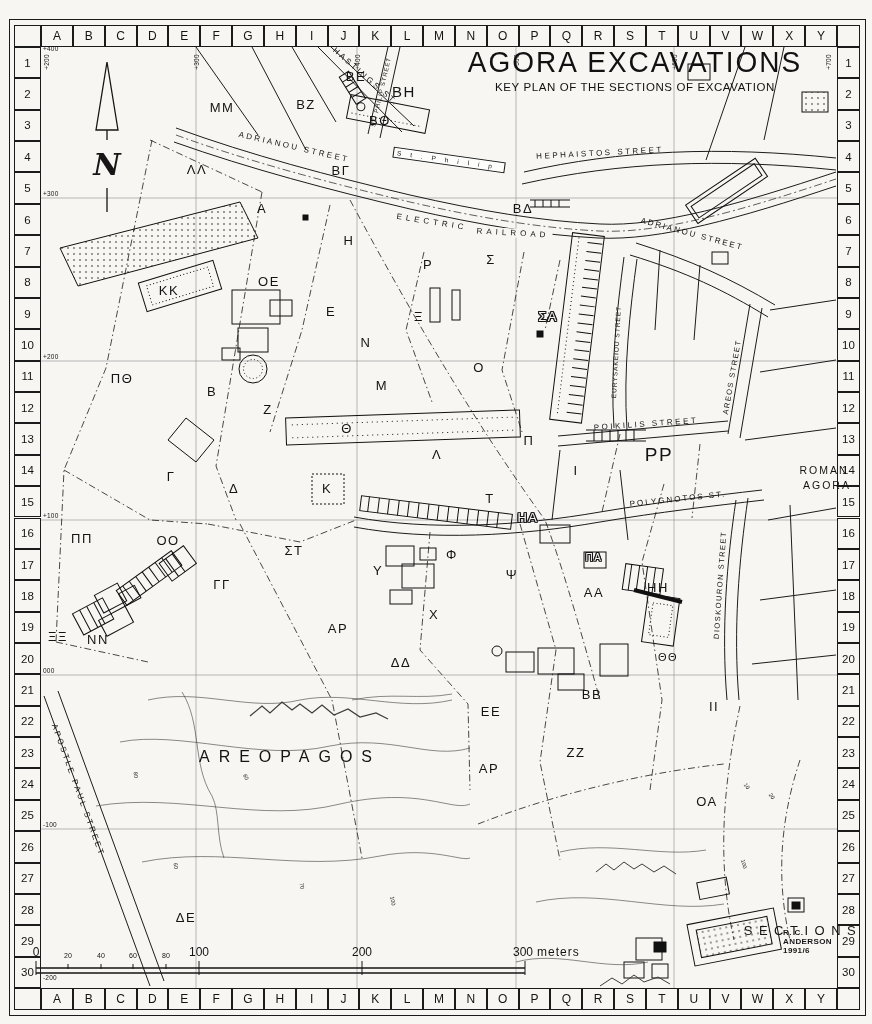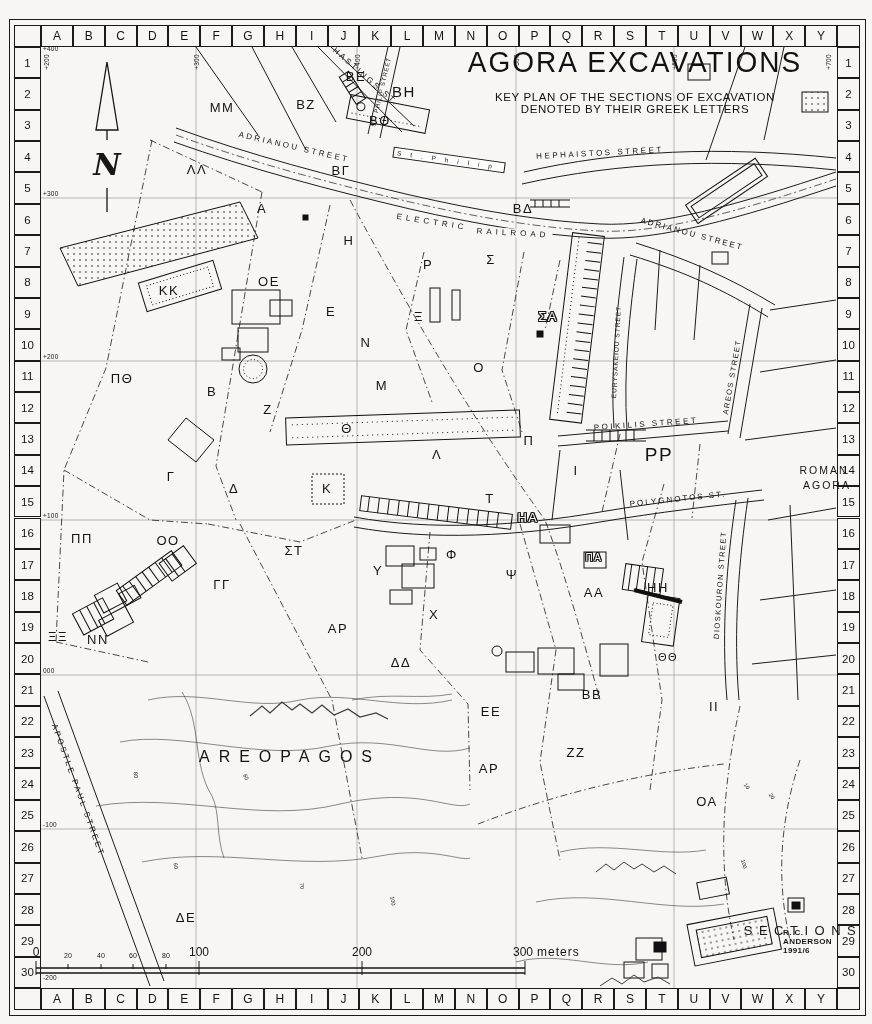--- a/index.html
+++ b/index.html
@@ -16,21 +16,21 @@
   .section.outline{color:#f7f6f2;text-shadow:-1px -1px 0 #161616,1px -1px 0 #161616,-1px 1px 0 #161616,1px 1px 0 #161616,0 1px 0 #161616,0 -1px 0 #161616,1px 0 0 #161616,-1px 0 0 #161616;}
   .area{font-size:16px;letter-spacing:9px;padding-left:44px;}
   .area.boxed{border:1px solid #161616;background:#fdfdfb;padding:1px 3px;letter-spacing:0;}
   .coord{font-size:6.5px;letter-spacing:0.2px;}
   .ctl{font-size:5.5px;}
   .scale-num{font-size:12px;}
   .scale-num.small{font-size:7px;}
   #title-block{position:absolute;left:436px;top:46px;width:398px;text-align:center;color:#111;}
   #title-block .t1{font-size:28px;letter-spacing:2px;transform:scaleY(1.08);}
   #title-block .t2{font-size:19px;letter-spacing:5px;margin-top:1px;}
-  #title-block .t3{font-size:11.5px;letter-spacing:0.6px;margin-top:13px;}
+  #title-block .t3{font-size:11.5px;letter-spacing:0.6px;margin-top:3px;}
   #title-block .t4{font-size:11.5px;letter-spacing:0.6px;}
   #credits{position:absolute;left:832px;top:941px;transform:translate(-100%,-50%);font-size:8px;font-weight:bold;letter-spacing:0.4px;}
   #compass-n{position:absolute;left:107px;top:164px;transform:translate(-50%,-50%);
              font-family:"DejaVu Serif", serif;font-style:italic;font-size:30px;font-weight:bold;}
   #meters-label{position:absolute;transform:translate(0,-100%);font-size:12px;letter-spacing:1px;}
 </style>
 </head>
 <body>
 
 <div id="stage">
@@ -219,21 +219,20 @@
       <polygon points="96,130 107,62 118,130" fill="#f7f6f2"></polygon>
       <path d="M107,130 V140 M107,188 V212"></path>
     </g>
   </svg>
 
   <div id="compass-n">N</div>
 
   <div id="title-block">
     <div class="t1">AGORA EXCAVATIONS</div>
     <div class="t3">KEY PLAN OF THE SECTIONS OF EXCAVATION</div>
-    <div class="t4">DENOTED BY THEIR GREEK LETTERS</div>
   </div>
 
   <div id="credits">R. C. ANDERSON   1991/6</div>
 
   <div id="map" style="position:absolute;left:0;top:0;width:872px;height:1024px;">
       <div class="gcell" style="left: 41px; top: 25px; width: 31.84px; height: 22px;">A</div>
       <div class="gcell" style="left: 41px; top: 988px; width: 31.84px; height: 22px;">A</div>
       <div class="gcell" style="left: 72.84px; top: 25px; width: 31.84px; height: 22px;">B</div>
       <div class="gcell" style="left: 72.84px; top: 988px; width: 31.84px; height: 22px;">B</div>
       <div class="gcell" style="left: 104.68px; top: 25px; width: 31.84px; height: 22px;">C</div>

